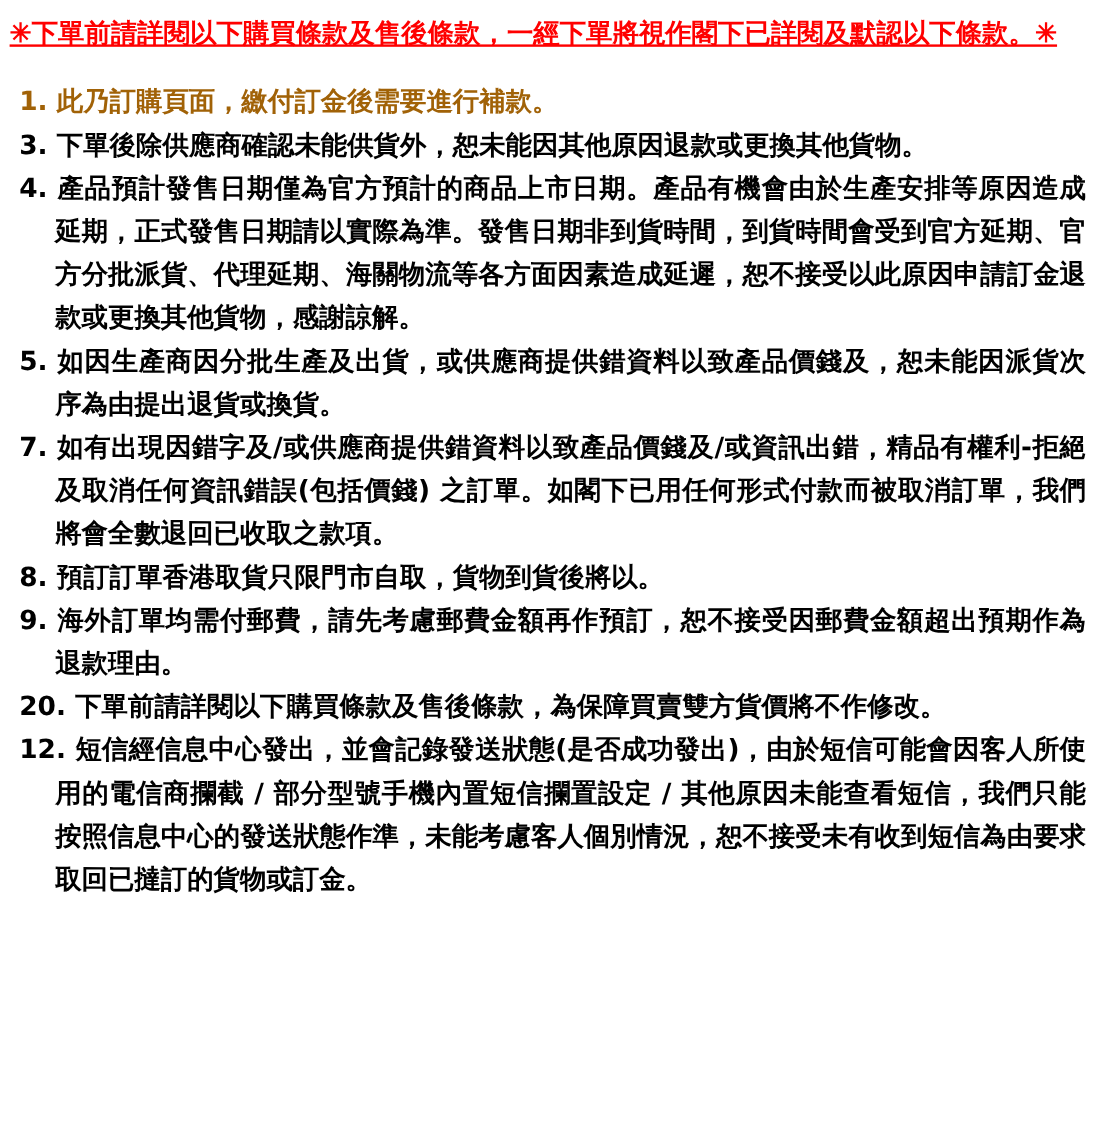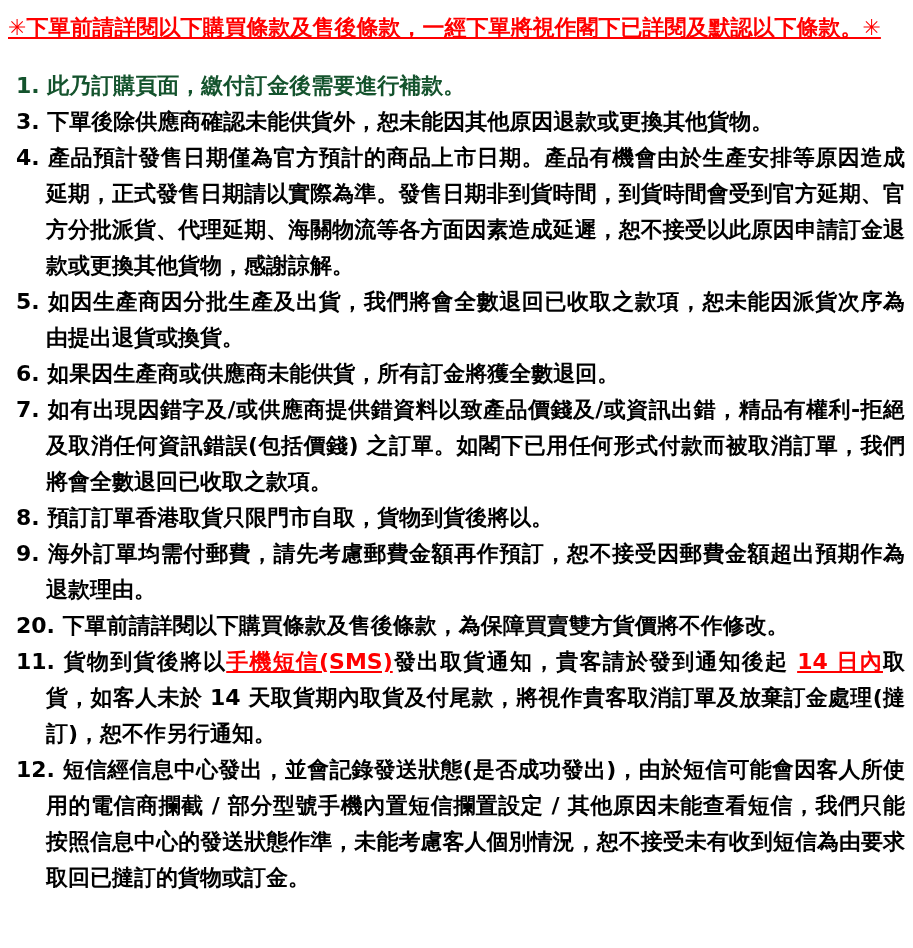--- a/index.html
+++ b/index.html
@@ -16,59 +16,58 @@
     font-weight: bold;
     font-size: 22px;
     line-height: 36px;
     color: #000000;
   }
   .doc-header {
     margin: 0 0 22px 0;
     color: #ff0000;
     text-decoration: underline;
     text-align: justify;
+    font-family: Liberation Serif, serif;
   }
   .section-title {
     margin: 0 0 18px 0;
   }
   .section-title span {
     text-decoration: underline;
   }
   ol.terms {
     list-style: none;
     margin: 0;
     padding: 0;
   }
   ol.terms li {
     padding-left: 38px;
     text-indent: -30px;
     text-align: justify;
     margin: 0;
   }
   ol.terms li.red {
-    color: #14532d;
+    color: #a16207;
   }
   .red-ul {
     color: #ff0000;
     text-decoration: underline;
   }
 </style>
 </head>
 <body>
 
 <div class="page">
   <p class="doc-header">✳下單前請詳閱以下購買條款及售後條款，一經下單將視作閣下已詳閱及默認以下條款。✳</p>
 
 
   <ol class="terms" id="terms-list">
       <li class="red"><span class="num">1.</span> <span>此乃訂購頁面，繳付訂金後需要進行補款。</span></li>
       <li><span class="num">3.</span> <span>下單後除供應商確認未能供貨外，恕未能因其他原因退款或更換其他貨物。</span></li>
       <li><span class="num">4.</span> <span>產品預計發售日期僅為官方預計的商品上市日期。產品有機會由於生產安排等原因造成延期，正式發售日期請以實際為準。發售日期非到貨時間，到貨時間會受到官方延期、官方分批派貨、代理延期、海關物流等各方面因素造成延遲，恕不接受以此原因申請訂金退款或更換其他貨物，感謝諒解。</span></li>
-      <li><span class="num">5.</span> <span>如因生產商因分批生產及出貨，我們將會全數退回已收取之款項，恕未能因派貨次序為由提出退貨或換貨。</span></li>
-      <li><span class="num">6.</span> <span>如果因生產商或供應商未能供貨，所有訂金將獲全數退回。</span></li>
+      <li><span class="num">5.</span> <span>如因生產商因分批生產及出貨，或供應商提供錯資料以致產品價錢及，恕未能因派貨次序為由提出退貨或換貨。</span></li>
       <li><span class="num">7.</span> <span>如有出現因錯字及/或供應商提供錯資料以致產品價錢及/或資訊出錯，精品有權利-拒絕及取消任何資訊錯誤(包括價錢) 之訂單。如閣下已用任何形式付款而被取消訂單，我們將會全數退回已收取之款項。</span></li>
       <li><span class="num">8.</span> <span>預訂訂單香港取貨只限門市自取，貨物到貨後將以。</span></li>
       <li><span class="num">9.</span> <span>海外訂單均需付郵費，請先考慮郵費金額再作預訂，恕不接受因郵費金額超出預期作為退款理由。</span></li>
       <li><span class="num">20.</span> <span>下單前請詳閱以下購買條款及售後條款，為保障買賣雙方貨價將不作修改。</span></li>
-      <li><span class="num">11.</span> <span>貨物到貨後將以</span><span class="red-ul">手機短信(SMS)</span><span>發出取貨通知，貴客請於發到通知後起 </span><span class="red-ul">14 日內</span><span>取貨，如客人未於 14 天取貨期內取貨及付尾款，將視作貴客取消訂單及放棄訂金處理(撻訂)，恕不作另行通知。</span></li>
       <li><span class="num">12.</span> <span>短信經信息中心發出，並會記錄發送狀態(是否成功發出)，由於短信可能會因客人所使用的電信商攔截 / 部分型號手機內置短信攔置設定 / 其他原因未能查看短信，我們只能按照信息中心的發送狀態作準，未能考慮客人個別情況，恕不接受未有收到短信為由要求取回已撻訂的貨物或訂金。</span></li>
     </ol>
 </div>
 
 </body></html>

